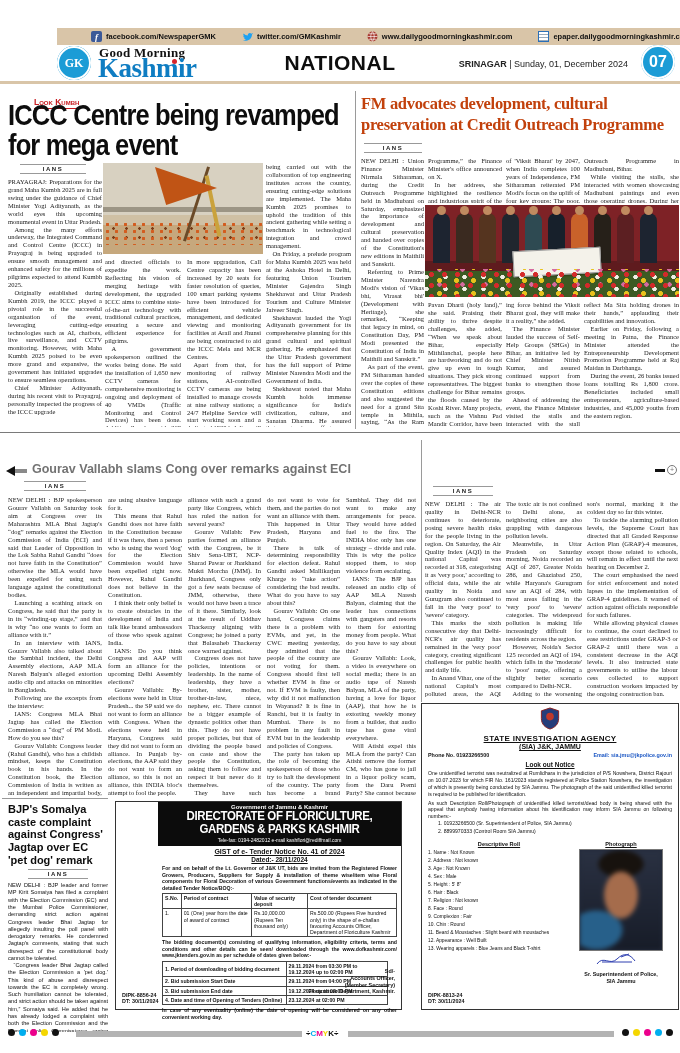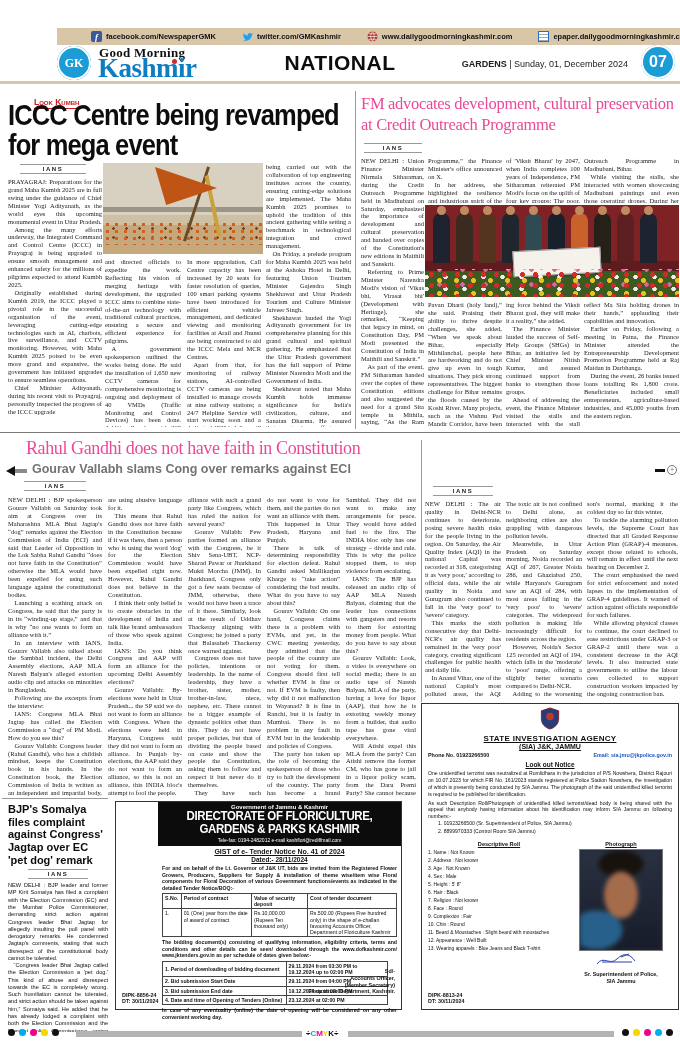--- a/index.html
+++ b/index.html
@@ -33,21 +33,21 @@
   .vrule{width:1px;background:#9a9a9a;}
   .hrule{height:1px;background:#7a7a7a;}
   
   .kicker{font:bold 8.5px "Liberation Sans",sans-serif;font-variant:small-caps;color:#c7191e;
     border-bottom:1px solid #c7191e;padding-bottom:1px;display:inline-block;}
   .byline{font:bold 6px "Liberation Sans",sans-serif;letter-spacing:1.5px;text-align:center;
     border-top:1px solid #999;border-bottom:1px solid #999;padding:1px 0;color:#222;}
   .col{position:absolute;font:6.5px/1.22 "Liberation Serif",serif;text-align:justify;
     color:#1a1a1a;overflow:hidden;white-space:pre-line;}
   .headline-sans{font-family:"Liberation Sans",sans-serif;font-weight:800;color:#0d0d0d;}
-  .headline-serif{font-family:"Liberation Serif",serif;font-weight:normal;color:#ec4899;}
+  .headline-serif{font-family:"Liberation Serif",serif;font-weight:bold;color:#c2410c;}
   
   .photo{overflow:hidden;}
   .iccc-photo{background:linear-gradient(#d8d1c1 0 52px,#cfc0a4 52px 62px,#c6a87d 62px 100%);}
   .iccc-bridge{left:0;top:44px;width:160px;height:5px;background:#8d8676;opacity:.8;}
   .iccc-crowd{left:0;top:58px;width:160px;height:24px;
     background-image:radial-gradient(circle 2px,#d35c1f 0 1.4px,transparent 1.6px),
                      radial-gradient(circle 2px,#7a3b16 0 1.2px,transparent 1.5px);
     background-size:9px 7px,13px 9px;background-position:0 0,4px 3px;}
   .iccc-flag{left:52px;top:4px;width:62px;height:38px;background:#c05415;
     clip-path:polygon(0 0,100% 55%,18% 100%);}
@@ -153,21 +153,21 @@
 </div>
 
 <div class="abs gk-circle">
     <span>GK</span>
   </div>
 <div class="abs paper-top">Good Morning</div>
 <div class="abs paper-name">Kashmir</div>
 <div class="abs red-dot"></div>
 <div class="abs section-title">NATIONAL</div>
 <div class="abs dateline">
-  <b>GARDENS</b>
+  <b>SRINAGAR</b>
   <span>|</span>
   <span>Sunday, 01, December 2024</span>
 </div>
 <div class="abs page-circle">
     <span>07</span>
   </div>
 <div class="abs tan-rule"></div>
 
 <div class="abs" style="left:6px;top:91px;width:346px;height:338px;">
   <div class="abs" style="left:28px;top:0;"><span class="kicker">Look Kumbh</span></div>
@@ -233,21 +233,20 @@
  The Finance Minister lauded the success of Self-Help Groups (SHGs) in Bihar, an initiative led by Chief Minister Nitish Kumar, and assured continued support from banks to strengthen those groups.
  Ahead of addressing the event, the Finance Minister visited the stalls and interacted with the stall owners who have benefited from various schemes of the central and state government during the Credit Outreach</div>
   <div class="col" style="left:223px;top:210px;width:95px;height:126px;">reflect Ma Sita holding drones in their hands,” applauding their capabilities and innovation.
  Earlier on Friday, following a meeting in Patna, the Finance Minister attended the Entrepreneurship Development Promotion Programme held at Raj Maidan in Darbhanga.
  During the event, 26 banks issued loans totalling Rs 1,800 crore. Beneficiaries included small entrepreneurs, agriculture-based industries, and 45,000 youths from the eastern region.</div>
 </div>
 
 <div class="abs hrule" style="left:0;top:432px;width:680px;"></div>
 
 <div class="abs" style="left:6px;top:438px;width:410px;height:361px;">
-  <div class="abs headline-serif" style="left:20px;top:0;width:392px;font-size:18px;letter-spacing:-.4px;white-space:nowrap;overflow:hidden;">Rahul Gandhi does not have faith in Constitution</div>
   <div class="abs arrow-left" style="left:0;top:28px;">
       <span class="tri-l"></span>
       <span class="shaft"></span>
     </div>
   <div class="abs" style="left:26px;top:24px;font:bold 12.5px 'Liberation Sans',sans-serif;color:#737373;">Gourav Vallabh slams Cong over remarks against ECI</div>
   <div class="abs byline" style="left:18px;top:43px;width:62px;">IANS</div>
   <div class="col" style="left:2px;top:58px;width:94px;height:300px;">NEW DELHI : BJP spokesperson Gourav Vallabh on Saturday took aim at Congress over its Maharashtra MLA Bhai Jagtap's “dog” remarks against the Election Commission of India (ECI) and said that Leader of Opposition in the Lok Sabha Rahul Gandhi “does not have faith in the Constitution” otherwise the MLA would have been expelled for using such language against the constitutional bodies.
  Launching a scathing attack on Congress, he said that the party is in its “winding-up stage,” and that is why “no one wants to form an alliance with it.”
  In an interview with IANS, Gourav Vallabh also talked about the Sambhal incident, the Delhi Assembly elections, AAP MLA Naresh Balyan's alleged extortion audio clip and attacks on minorities in Bangladesh.
  Following are the excerpts from the interview:
@@ -294,21 +293,21 @@
  However, Noida's Sector 125 recorded an AQI of 194, which falls in the 'moderate' to 'poor' range, offering a slightly better scenario compared to Delhi-NCR.
  Adding to the worsening air quality, the temperature in Delhi has dropped significantly, intensifying the impact of pollution. On Friday morning, the temperature was recorded at 9.5 degrees Celsius, one degree below the sea-</div>
   <div class="col" style="left:162px;top:62px;width:91px;height:198px;">son's normal, marking it the coldest day so far this winter.
  To tackle the alarming pollution levels, the Supreme Court has directed that all Graded Response Action Plan (GRAP)-4 measures, except those related to schools, will remain in effect until the next hearing on December 2.
  The court emphasised the need for strict enforcement and noted lapses in the implementation of GRAP-4 guidelines. It warned of action against officials responsible for such failures.
  While allowing physical classes to continue, the court declined to ease restrictions under GRAP-3 or GRAP-2 until there was a consistent decrease in the AQI levels. It also instructed state governments to utilise the labour cess collected to support construction workers impacted by the ongoing construction ban.</div>
 </div>
 
 <div class="abs hrule" style="left:2px;top:798px;width:106px;background:#999;"></div>
 <div class="abs" style="left:8px;top:803px;width:100px;height:224px;">
-  <div class="som-headline">BJP's Somalya files complaint against Congress' Jagtap over EC 'pet dog' remark</div>
+  <div class="som-headline">BJP's Somalya caste complaint against Congress' Jagtap over EC 'pet dog' remark</div>
   <div class="byline" style="width:60px;margin:3px auto 3px;">IANS</div>
   <div class="som-body" style="height:150px;">NEW DELHI : BJP leader and former MP Kirit Somaiya has filed a complaint with the Election Commission (EC) and the Mumbai Police Commissioner, demanding strict action against Congress leader Bhai Jagtap for allegedly insulting the poll panel with derogatory remarks. He condemned Jagtap's comments, stating that such disrespect of the constitutional body cannot be tolerated.
  “Congress leader Bhai Jagtap called the Election Commission a 'pet dog.' This kind of abuse and disrespect towards the EC is completely wrong. Such humiliation cannot be tolerated, and strict action should be taken against him,” Somaiya said. He added that he has already lodged a complaint with both the Election Commission and the Mumbai Police Commissioner, urging them to take swift action.</div>
 </div>
 
 <div class="abs ad-box">
   <div class="ad-head">
     <div class="ad-govt">Government of Jammu &amp; Kashmir</div>
     <div class="ad-title">DIRECTORATE OF FLORICULTURE, GARDENS &amp; PARKS KASHMIR</div>
     <div class="ad-contact">Tele-fax: 0194-2482012 e-mail kashflori@rediffmail.com</div>

